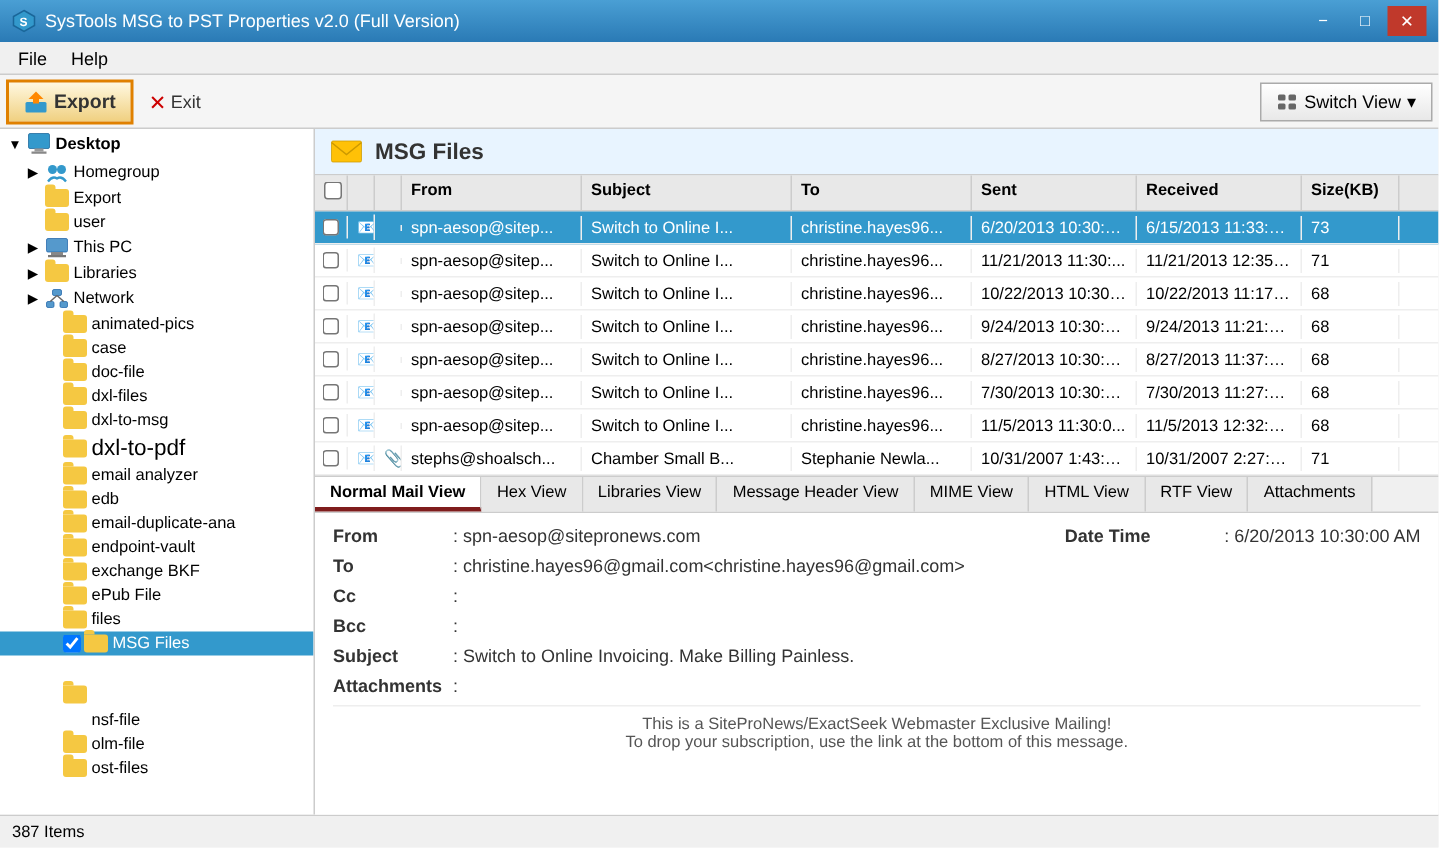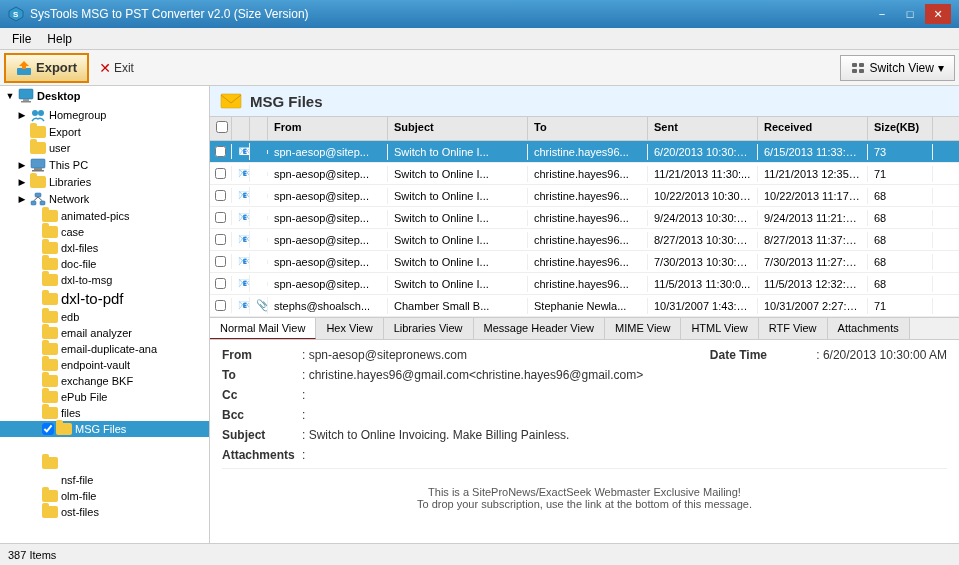--- a/index.html
+++ b/index.html
@@ -221,22 +221,22 @@
     }
     .view-tab {
       padding: 4px 10px;
       font-size: 11px;
       cursor: pointer;
       border-right: 1px solid #ccc;
       background: #e8e8e8;
     }
     .view-tab.active {
       background: white;
-      border-bottom: 1px solid #7f1d1d;
-      font-weight: normal;
+      border-bottom: 3px solid #7f1d1d;
+      font-weight: bold;
     }
     .mail-preview {
       flex: 1;
       padding: 8px 12px;
       overflow-y: auto;
       background: white;
     }
     .mail-field {
       display: flex;
       margin-bottom: 6px;
@@ -247,21 +247,21 @@
       width: 80px;
       flex-shrink: 0;
       color: #333;
     }
     .mail-field-value {
       flex: 1;
       color: #333;
     }
     .mail-body-preview {
       border-top: 1px solid #eee;
-      padding-top: 17px;
+      padding-top: 6px;
       font-size: 11px;
       color: #555;
       text-align: center;
     }
     .status-bar {
       background: #f0f0f0;
       border-top: 1px solid #ccc;
       height: 22px;
       display: flex;
       align-items: center;
@@ -289,21 +289,21 @@
   </style>
 </head>
 <body>
 
 <div class="title-bar">
   <div class="title-bar-left">
     <svg width="16" height="16" viewBox="0 0 16 16">
       <polygon points="8,1 15,5 15,11 8,15 1,11 1,5" fill="#3399cc" stroke="#1a6699" stroke-width="1"></polygon>
       <text x="5" y="11" font-size="8" fill="white" font-weight="bold">S</text>
     </svg>
-    <span class="title-bar-title">SysTools MSG to PST Converter v2.0 (Size Version)</span>
+    <span class="title-bar-title">SysTools MSG to PST Properties v2.0 (Full Version)</span>
   </div>
   <div class="title-bar-controls">
     <button class="title-btn">−</button>
     <button class="title-btn">□</button>
     <button class="title-btn close">✕</button>
   </div>
 </div>
 
 <div class="menu-bar">
   <span class="menu-item">File</span>
@@ -408,46 +408,46 @@
       <span style="font-size:11px; margin-left:3px;">animated-pics</span>
     </div>
     <div class="tree-item indent2">
       <span class="tree-expand" style="width:12px;"></span>
       <span class="folder-icon"></span>
       <span style="font-size:11px; margin-left:3px;">case</span>
     </div>
     <div class="tree-item indent2">
       <span class="tree-expand" style="width:12px;"></span>
       <span class="folder-icon"></span>
+      <span style="font-size:11px; margin-left:3px;">doc-file</span>
+    </div>
+    <div class="tree-item indent2">
+      <span class="tree-expand" style="width:12px;"></span>
+      <span class="folder-icon"></span>
       <span style="font-size:11px; margin-left:3px;">dxl-files</span>
     </div>
     <div class="tree-item indent2">
       <span class="tree-expand" style="width:12px;"></span>
       <span class="folder-icon"></span>
-      <span style="font-size:11px; margin-left:3px;">doc-file</span>
-    </div>
-    <div class="tree-item indent2">
-      <span class="tree-expand" style="width:12px;"></span>
-      <span class="folder-icon"></span>
       <span style="font-size:11px; margin-left:3px;">dxl-to-msg</span>
     </div>
     <div class="tree-item indent2">
       <span class="tree-expand" style="width:12px;"></span>
       <span class="folder-icon"></span>
       <span style="font-size:15px; margin-left:3px;">dxl-to-pdf</span>
     </div>
     <div class="tree-item indent2">
       <span class="tree-expand" style="width:12px;"></span>
       <span class="folder-icon"></span>
+      <span style="font-size:11px; margin-left:3px;">email analyzer</span>
+    </div>
+    <div class="tree-item indent2">
+      <span class="tree-expand" style="width:12px;"></span>
+      <span class="folder-icon"></span>
       <span style="font-size:11px; margin-left:3px;">edb</span>
-    </div>
-    <div class="tree-item indent2">
-      <span class="tree-expand" style="width:12px;"></span>
-      <span class="folder-icon"></span>
-      <span style="font-size:11px; margin-left:3px;">email analyzer</span>
     </div>
     <div class="tree-item indent2">
       <span class="tree-expand" style="width:12px;"></span>
       <span class="folder-icon"></span>
       <span style="font-size:11px; margin-left:3px;">email-duplicate-ana</span>
     </div>
     <div class="tree-item indent2">
       <span class="tree-expand" style="width:12px;"></span>
       <span class="folder-icon"></span>
       <span style="font-size:11px; margin-left:3px;">endpoint-vault</span>

